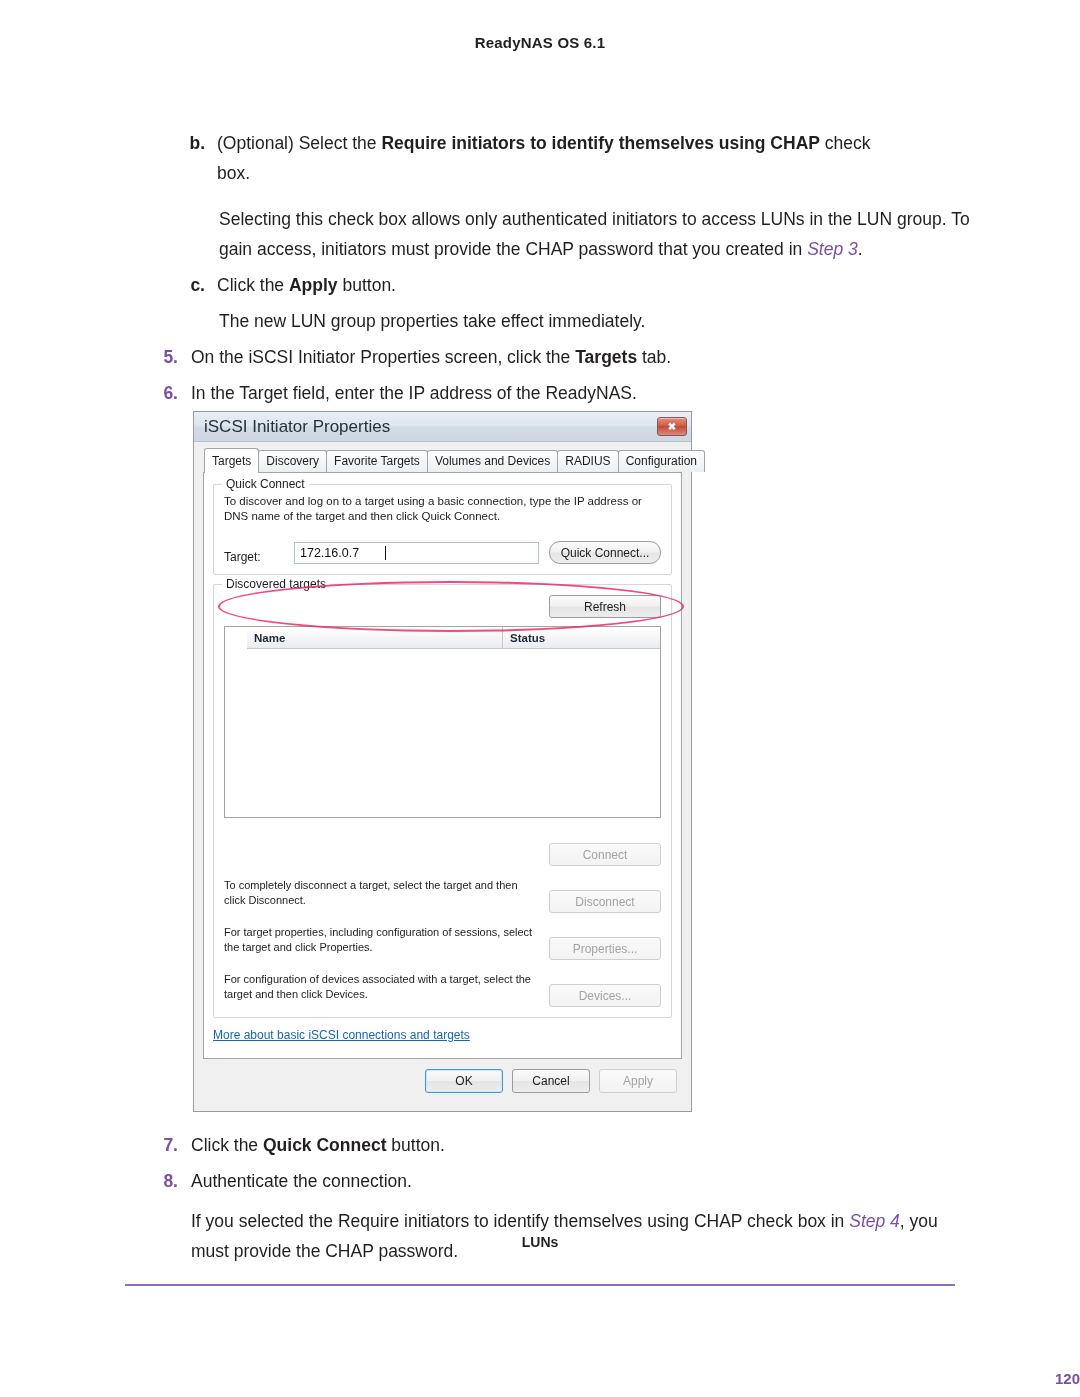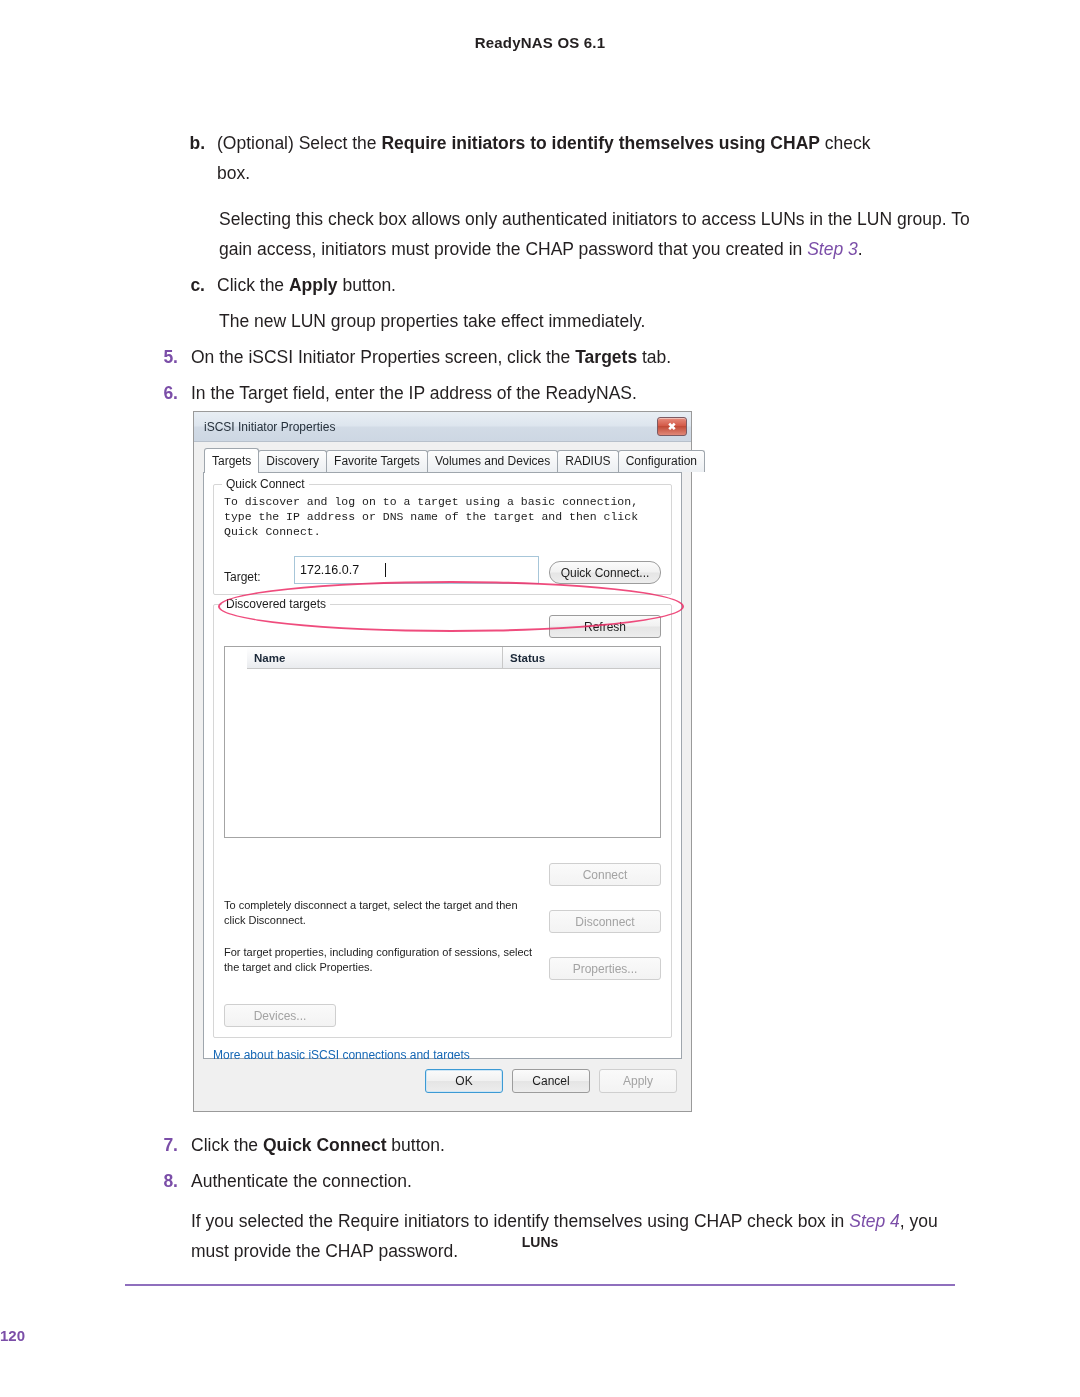--- a/index.html
+++ b/index.html
@@ -107,21 +107,21 @@
   .titlebar {
     height: 30px;
     background: linear-gradient(to bottom, #e8eef4 0%, #dde5ee 48%, #d2dbe6 52%, #cdd7e3 100%);
     border-bottom: 1px solid #b7c0cb;
     display: flex;
     align-items: center;
     padding: 0 4px 0 10px;
     box-sizing: border-box;
   }
   .title-text {
-    font-size: 12px;
+    font-size: 17px;
     color: #26313c;
     flex: 1 1 auto;
     white-space: nowrap;
   }
   .close-btn {
     width: 28px;
     height: 17px;
     border-radius: 3px;
     border: 1px solid #7c5a62;
     background: linear-gradient(to bottom, #e78c7d 0%, #d45b49 45%, #c24c38 50%, #e08878 100%);
@@ -206,37 +206,36 @@
     background: #ffffff;
     padding: 0 4px;
     font-size: 12px;
     color: #1d1d1d;
   }
   .group-desc {
     font-size: 11.5px;
     line-height: 15px;
     color: #1d1d1d;
     margin-bottom: 8px;
-    font-family: Liberation Mono, monospace;
   }
 
   .target-row {
     display: flex;
     align-items: flex-end;
     margin-top: 17px;
   }
   .target-label {
     font-size: 12px;
     color: #1d1d1d;
     width: 70px;
     flex: 0 0 auto;
   }
   .target-input {
     flex: 1 1 auto;
-    height: 28px;
+    height: 22px;
     border: 1px solid #a7c6d9;
     background: #ffffff;
     font-size: 12.5px;
     color: #111111;
     padding: 0 5px;
     display: flex;
     align-items: center;
     box-sizing: border-box;
     position: relative;
     gap: 25px;
@@ -386,24 +385,24 @@
     top: 1234px;
     left: 0;
     width: 1080px;
     text-align: center;
     font-size: 14px;
     font-weight: bold;
     color: #231f20;
   }
   .footer-page {
     position: absolute;
-    top: 1327px;
+    top: 1370px;
     left: 0;
     width: 1080px;
-    text-align: left;
+    text-align: right;
     font-size: 15px;
     font-weight: bold;
     color: #7b4ea8;
   }
 </style>
 </head>
 <body>
 
 <div class="page-header">ReadyNAS OS 6.1</div>
 
@@ -508,20 +507,21 @@
           </div>
 
           <div class="action-row">
             <div class="action-text">For target properties, including configuration of sessions, select the target and click Properties.</div>
             <div class="action-btn-cell">
               <div class="btn wide disabled">Properties...</div>
             </div>
           </div>
 
           <div class="action-row">
+            <div class="action-text">For configuration of devices associated with a target, select the target and then click Devices.</div>
             <div class="action-btn-cell">
               <div class="btn wide disabled">Devices...</div>
             </div>
           </div>
         </div>
 
         <a class="more-link" href="#">More about basic iSCSI connections and targets</a>
 
         <div class="ellipse-anno"></div>
       </div>

